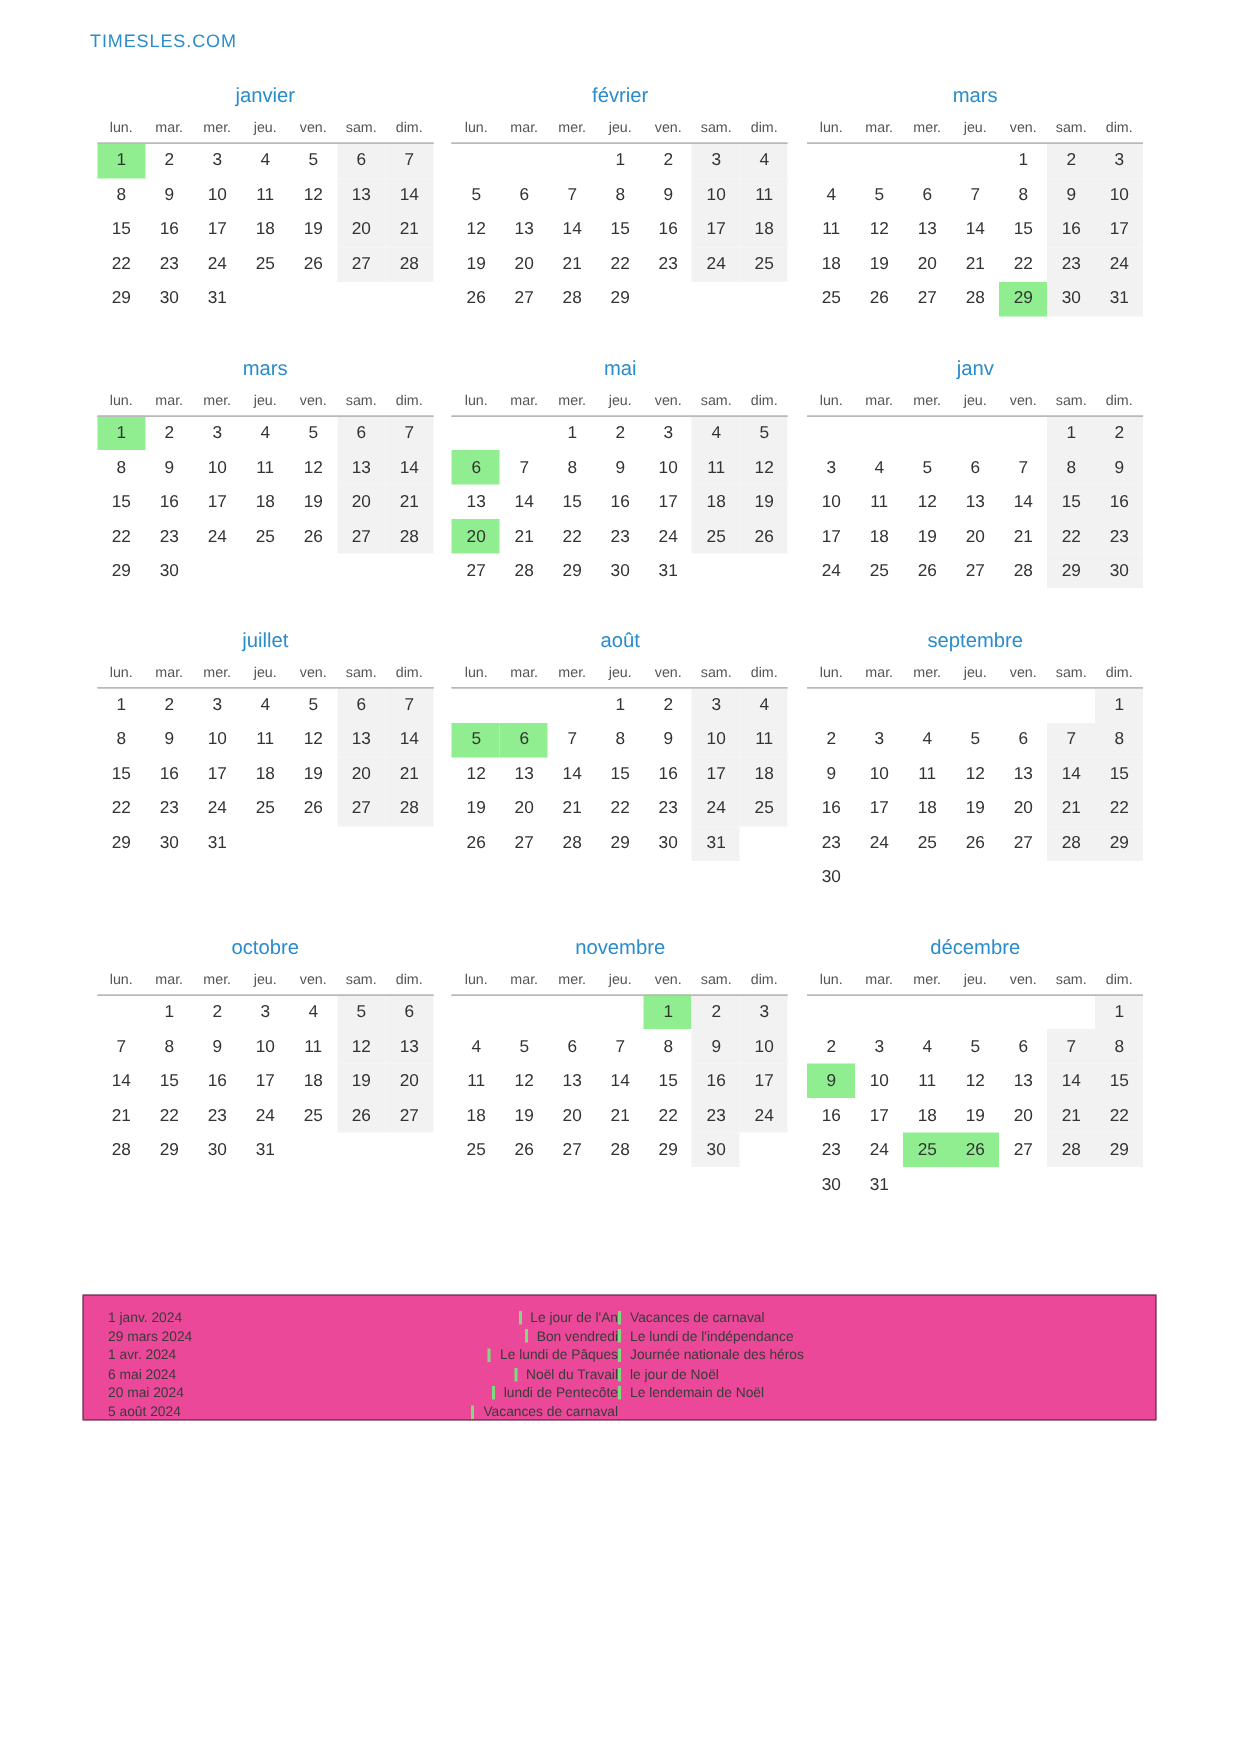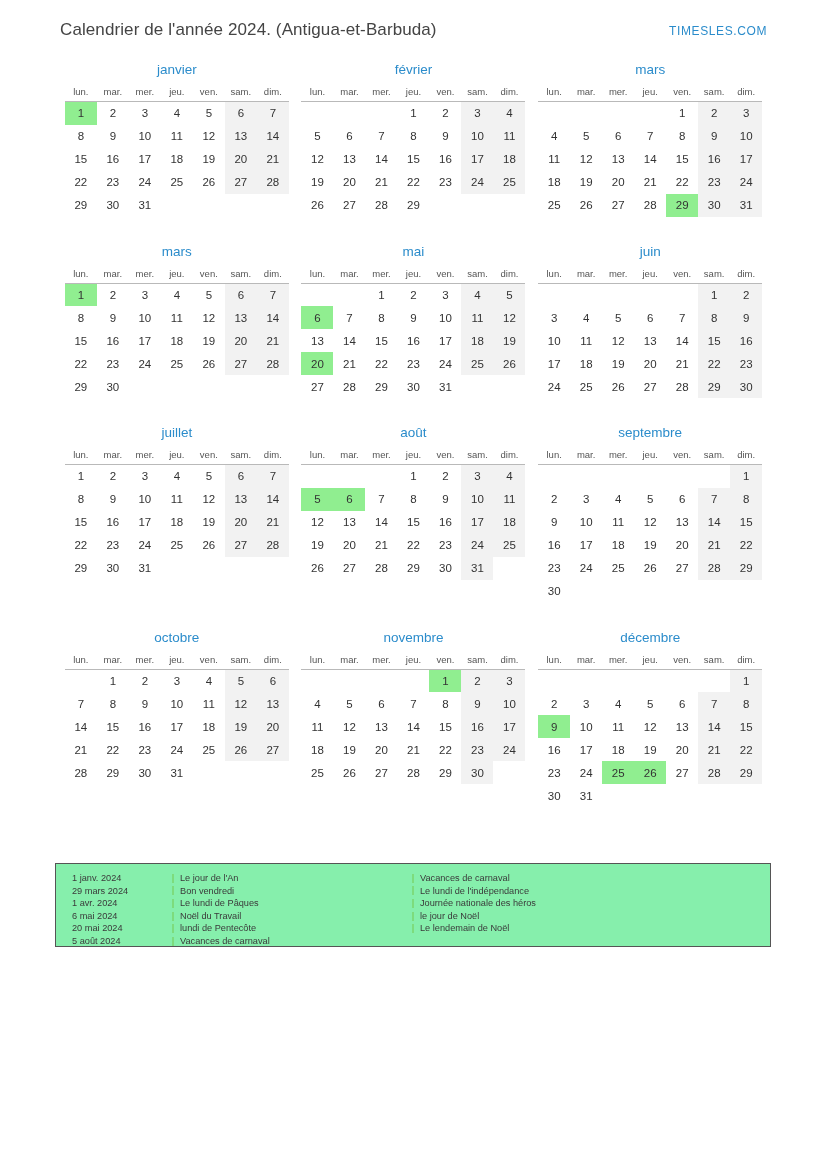--- a/index.html
+++ b/index.html
@@ -79,33 +79,33 @@
   td.wk { background: #f2f2f2; }
   td.hl { background: #90ee90; }
   td.empty { background: transparent; }
   .legend {
     position: absolute;
     left: 55px;
     top: 863px;
     width: 716px;
     height: 84px;
     border: 1px solid #555555;
-    background: #86efac;
+    background: #ec4899;
   }
   .legend-inner {
     display: flex;
     height: 100%;
     padding: 8px 10px 8px 16px;
   }
   .legend-col {
     display: flex;
     flex-direction: column;
   }
   .legend-col.dates { width: 100px; }
-  .legend-col.names { width: 240px; }
+  .legend-col.names { width: 240px; align-items: flex-end; }
   .legend-col.dates2 { width: 105px; }
   .legend-col.names2 { width: 240px; }
   .legend-row {
     font-size: 9.2px;
     color: #3a3a3a;
     line-height: 12.6px;
     height: 12.6px;
     white-space: nowrap;
     display: flex;
     align-items: center;
@@ -118,21 +118,20 @@
     margin-right: 6px;
     flex: 0 0 auto;
   }
 </style>
 </head>
 <body>
 
 <div class="page">
 
   <div class="header">
-    <div class="title">Calendrier de l'année 2024. (Antigua-et-Barbuda)</div>
     <div class="brand">TIMESLES.COM</div>
   </div>
 
   <div class="grid">
       <div class="month">
         <div class="month-name">janvier</div>
         <table class="cal">
           <thead>
             <tr>
               <th>lun.</th>
@@ -439,21 +438,21 @@
               <td>29</td>
               <td>30</td>
               <td>31</td>
               <td class="empty">&nbsp;</td>
               <td class="empty">&nbsp;</td>
             </tr>
           </tbody>
         </table>
       </div>
       <div class="month">
-        <div class="month-name">juin</div>
+        <div class="month-name">janv</div>
         <table class="cal">
           <thead>
             <tr>
               <th>lun.</th>
               <th>mar.</th>
               <th>mer.</th>
               <th>jeu.</th>
               <th>ven.</th>
               <th>sam.</th>
               <th>dim.</th>

